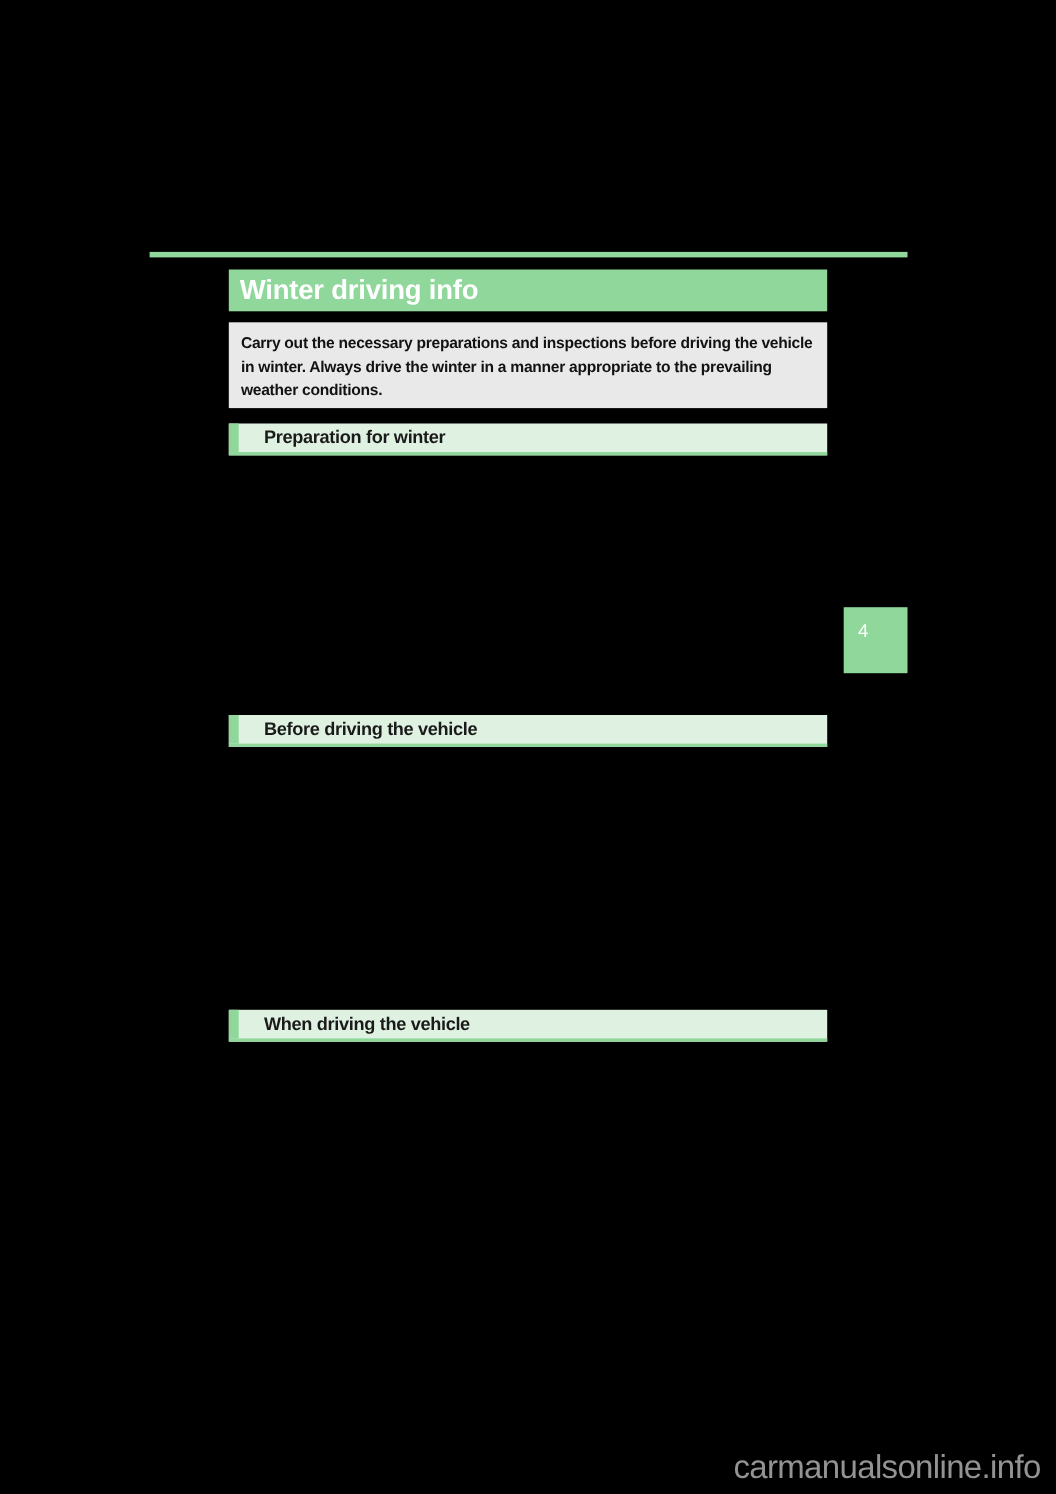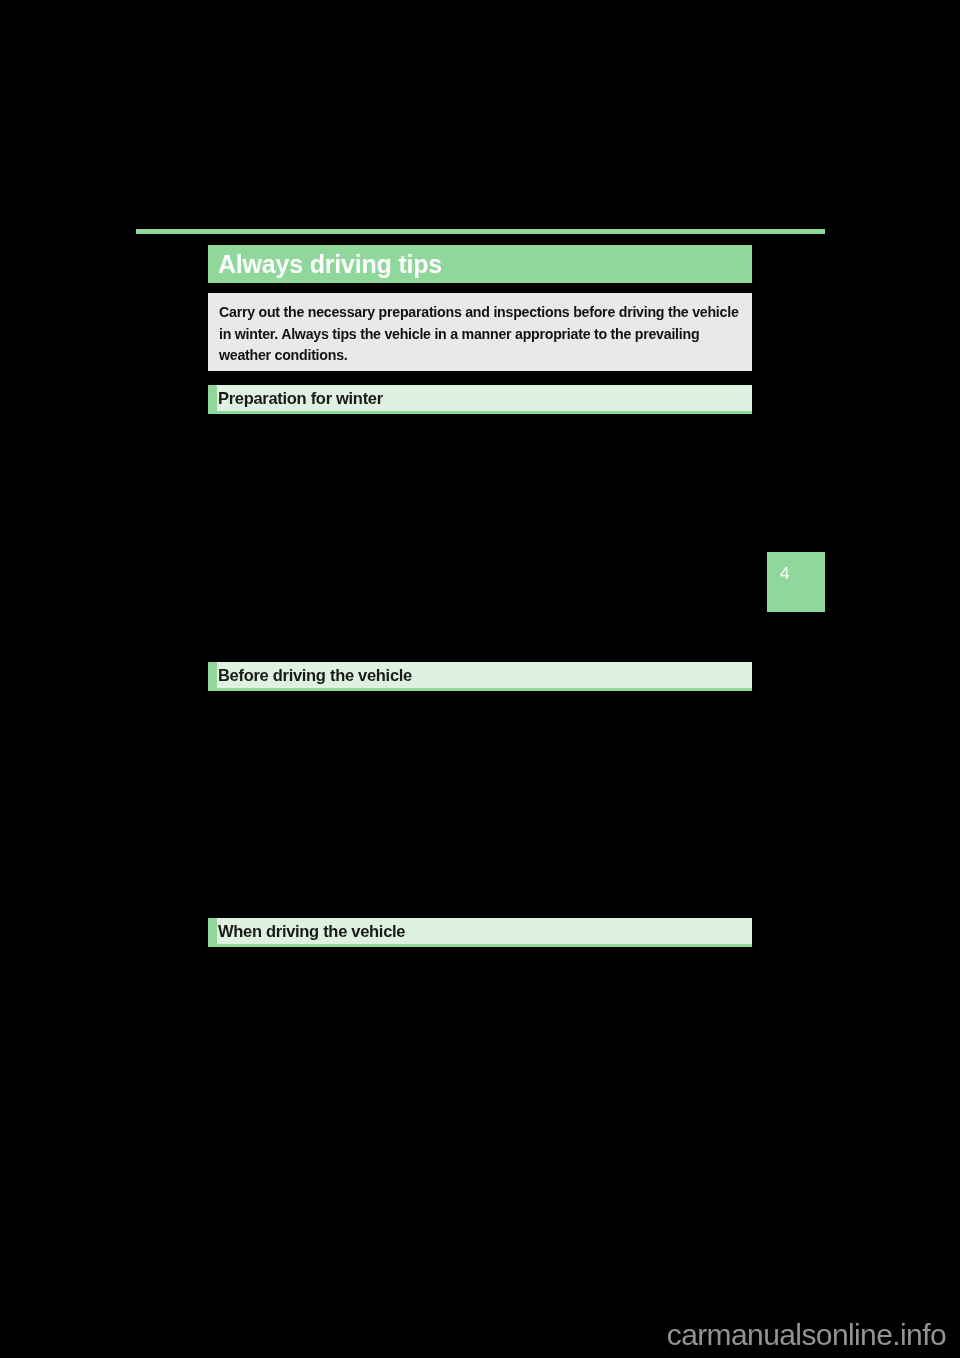--- a/index.html
+++ b/index.html
@@ -86,26 +86,26 @@
     width: 9px;
     height: 100%;
     background: #8fd79a;
     flex: 0 0 auto;
   }
   .section-title {
     color: #1a1a1a;
     font-size: 16.5px;
     font-weight: bold;
     letter-spacing: -0.3px;
-    padding-left: 1px;
+    padding-left: 23px;
     line-height: 1;
   }
 
   #sec-0 { top: 385px; }
-  #sec-1 { top: 650px; margin-top: 12px; }
+  #sec-1 { top: 650px; }
   #sec-2 { top: 918px; }
 
   
   .body-region {
     position: absolute;
     left: 208px;
     width: 544px;
     color: #000000;
     font-size: 14px;
     line-height: 1.5;
@@ -148,25 +148,25 @@
   }
 </style>
 </head>
 <body>
 
 <div id="page">
 
   <div class="top-rule"></div>
 
   <div class="title-banner">
-    <div class="title-banner-text">Always driving tips</div>
+    <div class="title-banner-text">Winter driving info</div>
   </div>
 
   <div class="intro-box">
-    <p class="intro-text">Carry out the necessary preparations and inspections before driving the vehicle in winter. Always tips the vehicle in a manner appropriate to the prevailing weather conditions.</p>
+    <p class="intro-text">Carry out the necessary preparations and inspections before driving the vehicle in winter. Always drive the winter in a manner appropriate to the prevailing weather conditions.</p>
   </div>
 
   <div class="section-header" id="sec-0">
     <span class="section-accent"></span>
     <span class="section-title">Preparation for winter</span>
   </div>
   <div class="body-region" id="body-0"></div>
 
   <div class="section-header" id="sec-1">
     <span class="section-accent"></span>

